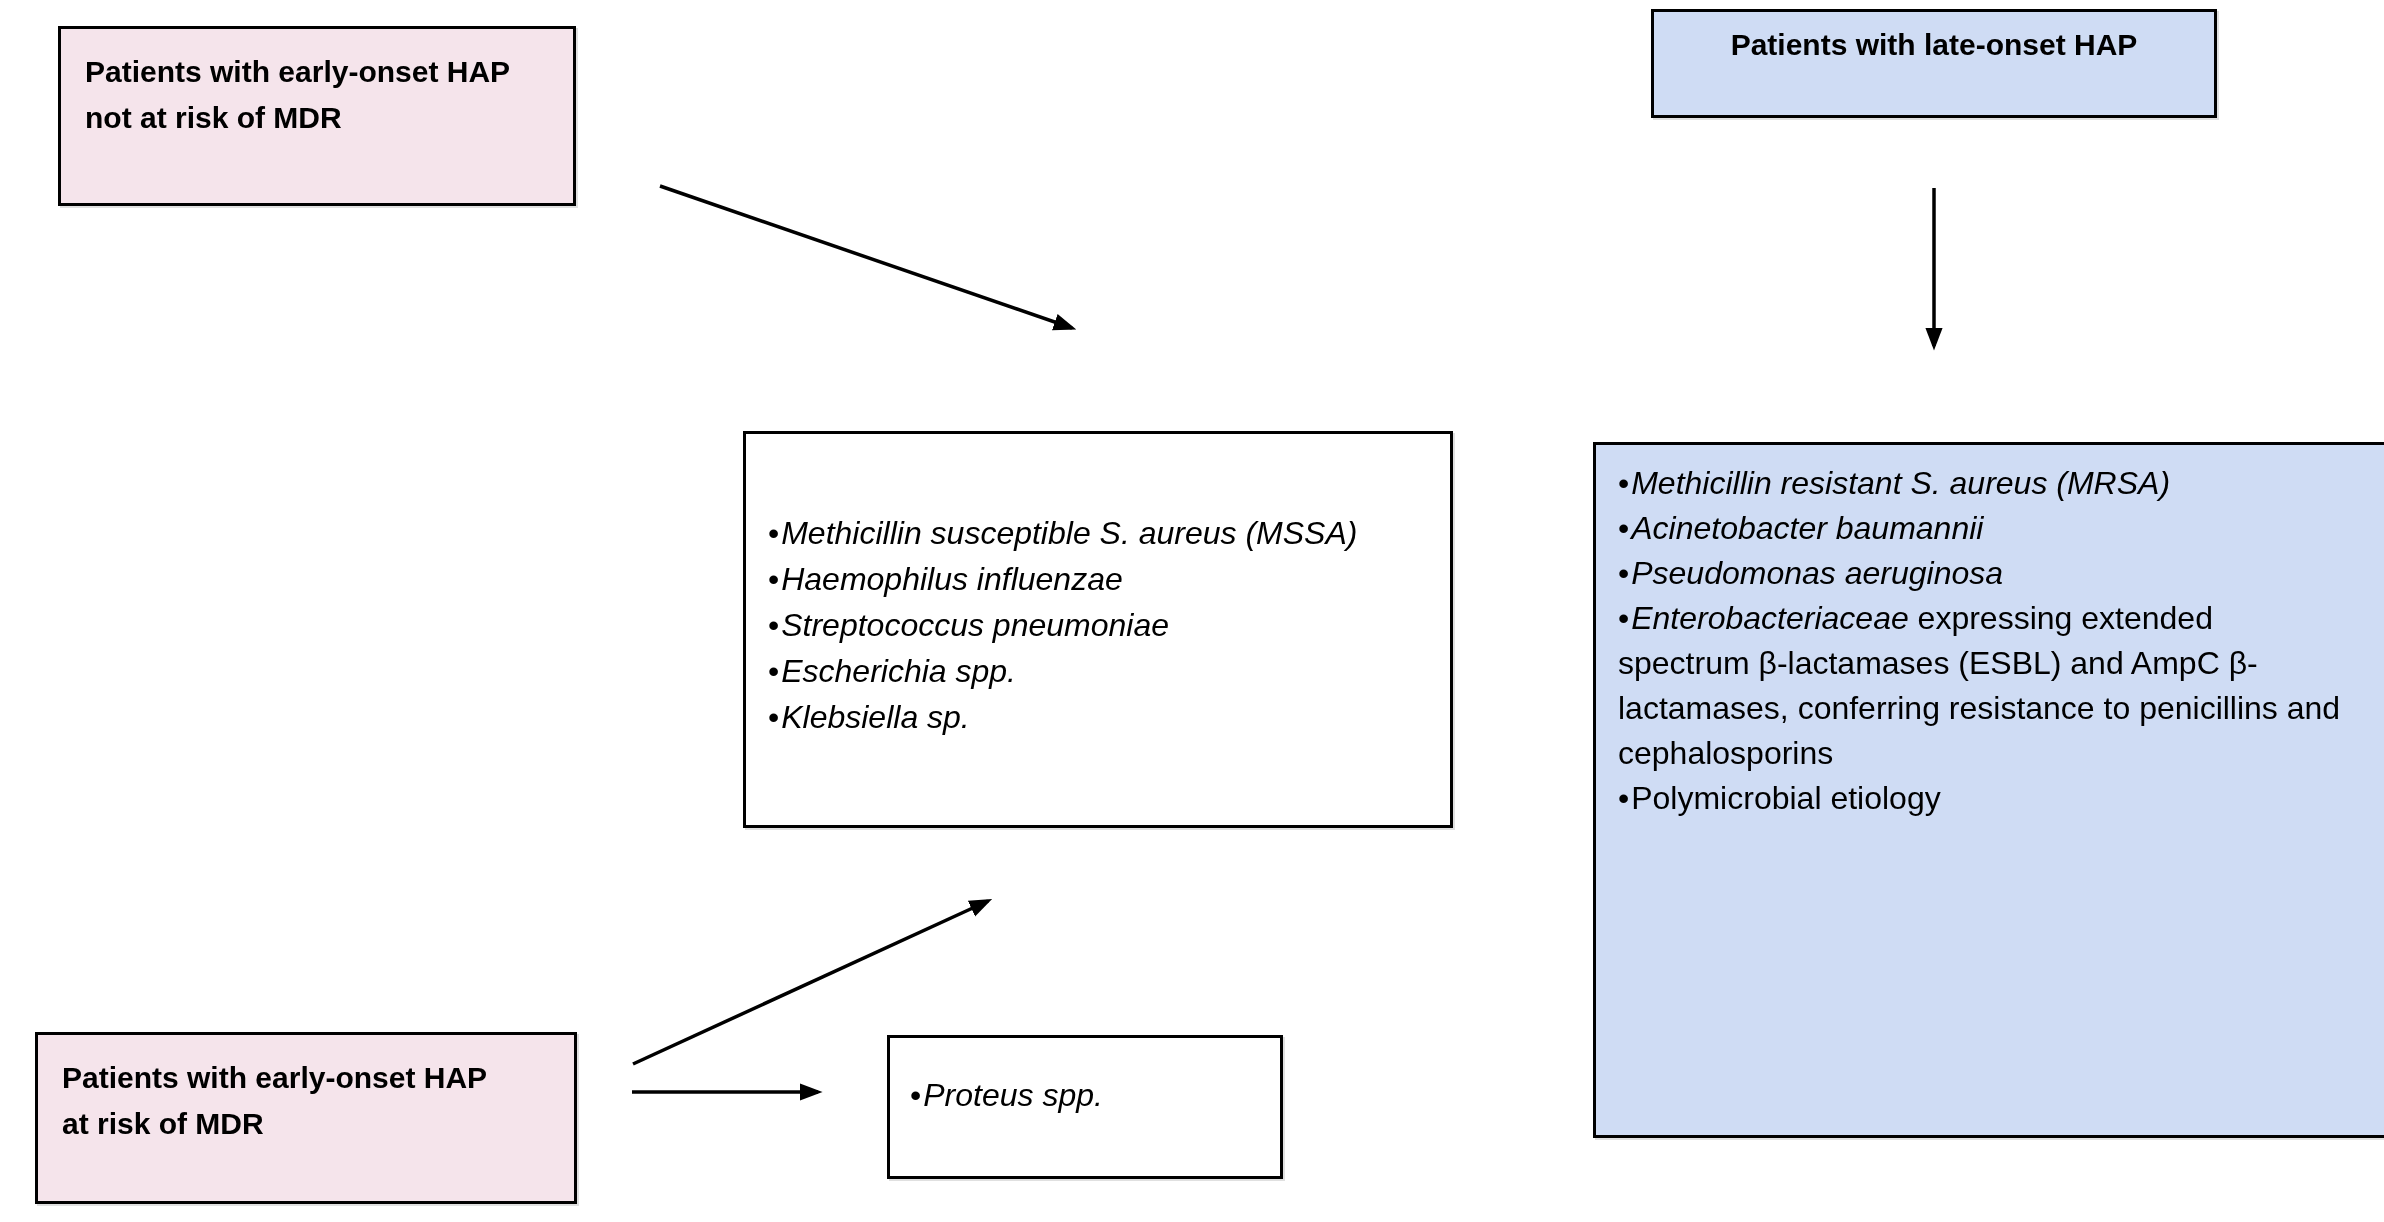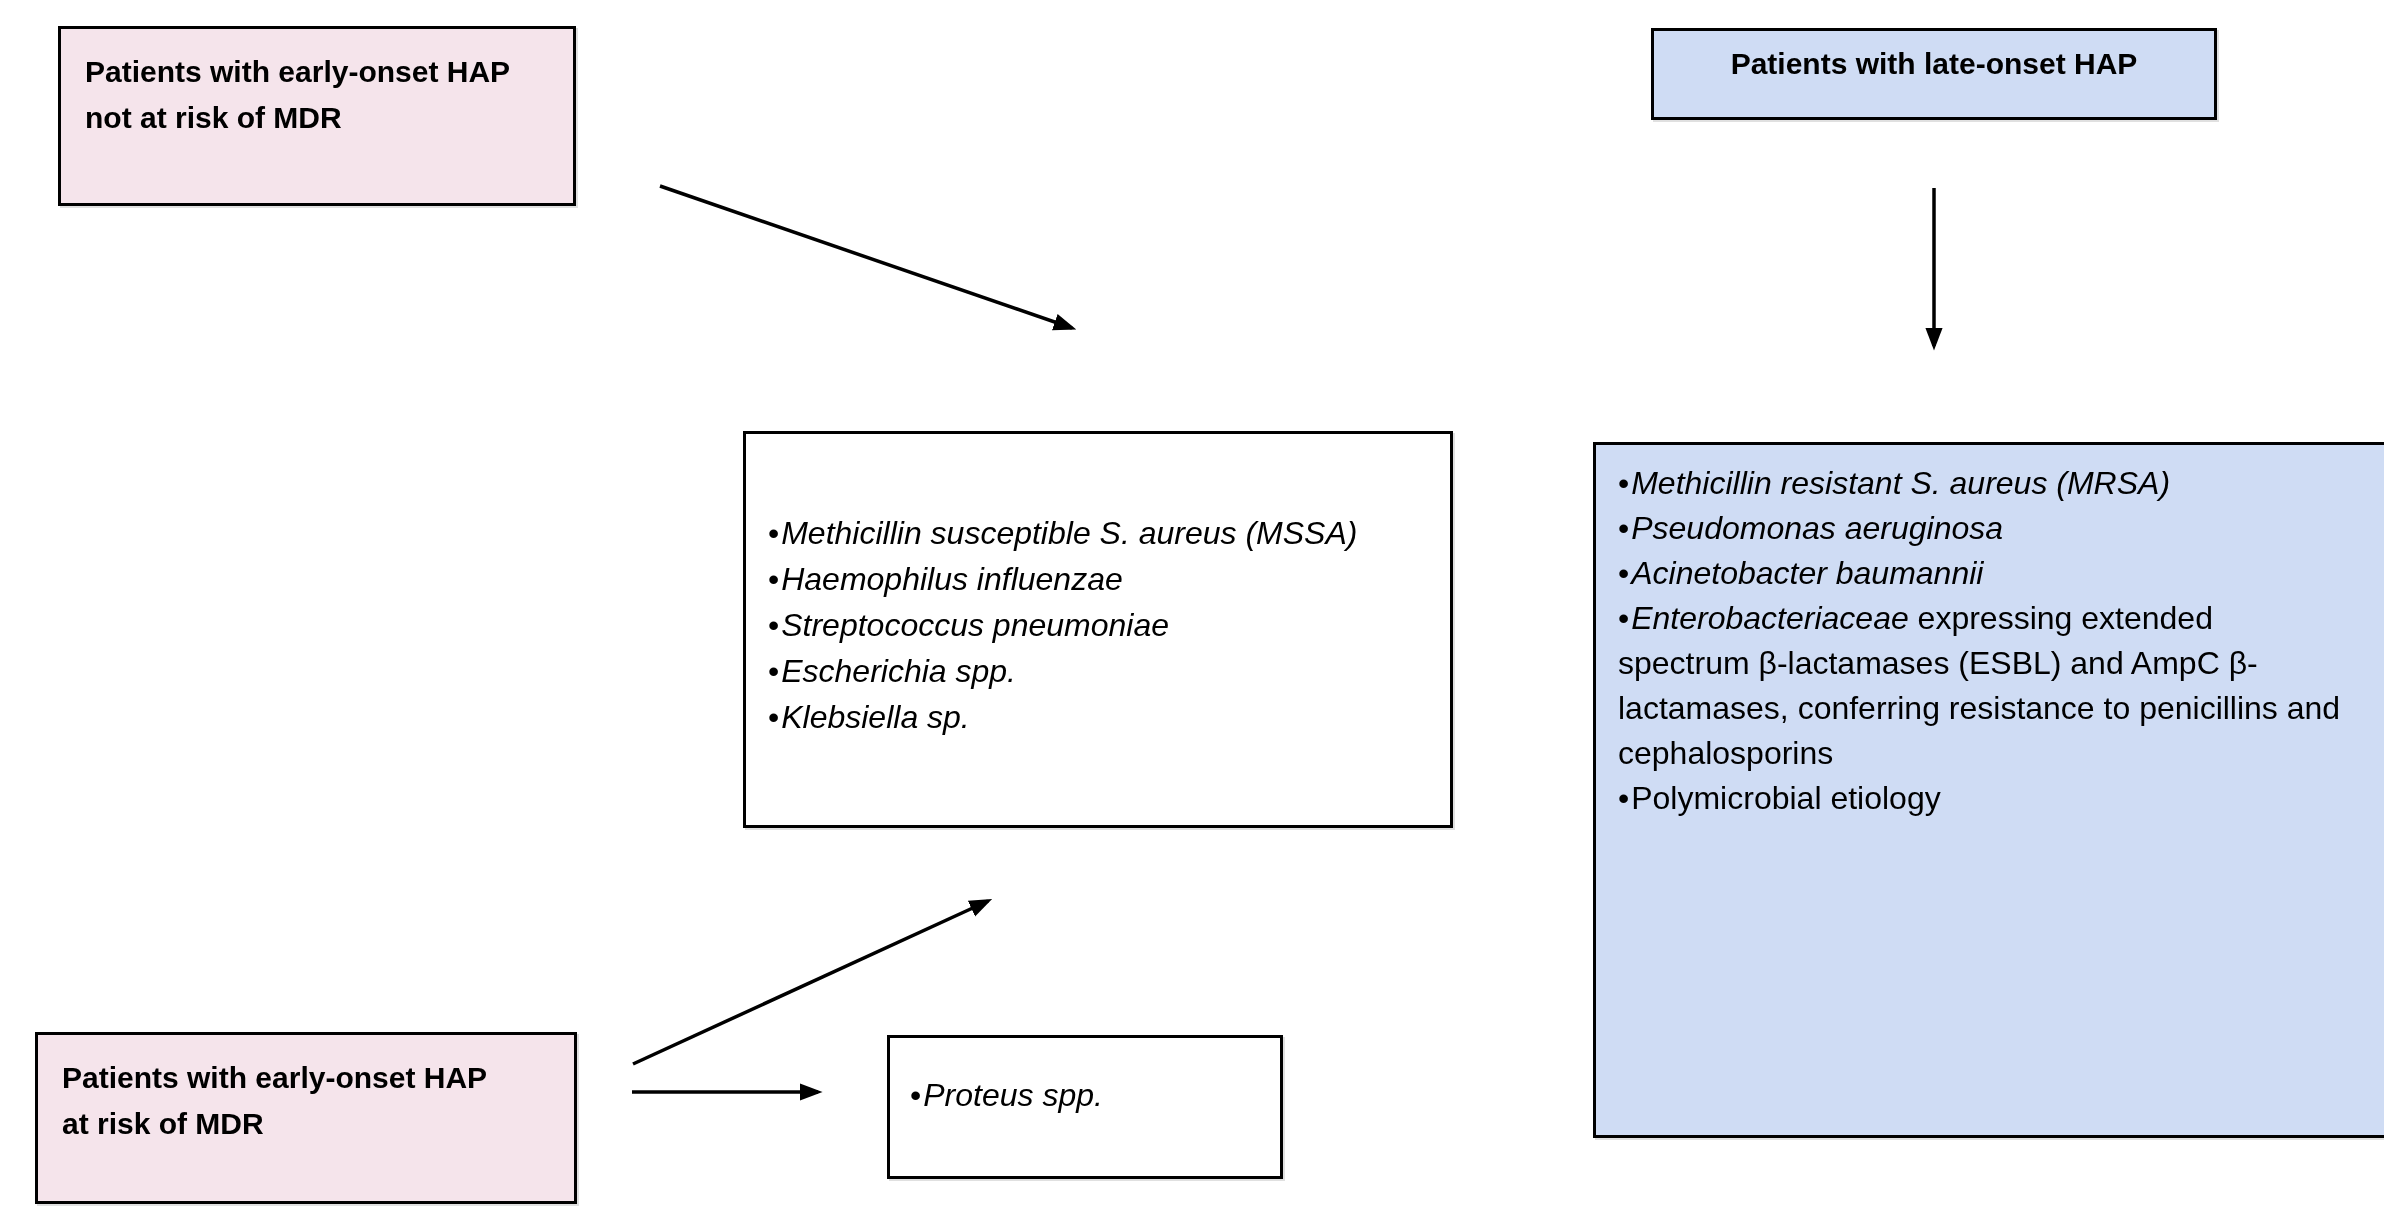--- a/index.html
+++ b/index.html
@@ -32,21 +32,21 @@
   .list{
     font-size:32px;
     line-height:46px;
     font-style:normal;
   }
   .list .li{display:block;}
   .list i{font-style:italic;}
   .list .bullet{padding-right:2px;}
   
   #box-early-no-mdr {left:38px;  top:26px;   width:518px; height:180px;}
-  #box-late-onset   {left:1631px;top:28px;   width:566px; height:92px;}
+  #box-late-onset   {left:1631px;top:9px;   width:566px; height:109px;}
   #box-common       {left:723px; top:431px;  width:710px; height:397px; padding:76px 22px 0 22px; line-height:46px;}
   #box-mdr          {left:1573px;top:442px;  width:794px; height:696px; padding:16px 36px 0 22px; line-height:45px;}
   #box-early-mdr    {left:15px;  top:1032px; width:542px; height:172px;}
   #box-extra        {left:867px; top:1035px; width:396px; height:144px; padding:34px 20px 0 20px; line-height:46px;}
   #arrow-layer{position:absolute;left:0;top:0;width:2384px;height:1222px;pointer-events:none;}
   #arrow-layer line{stroke:var(--arrow,#000);stroke-width:3.5;}
 </style>
 </head>
 <body>
 
@@ -64,22 +64,22 @@
   <div class="node fill-white list" id="box-common">
       <div class="li"><span class="bullet">•</span><i>Methicillin susceptible S. aureus (MSSA)</i></div>
       <div class="li"><span class="bullet">•</span><i>Haemophilus influenzae</i></div>
       <div class="li"><span class="bullet">•</span><i>Streptococcus pneumoniae</i></div>
       <div class="li"><span class="bullet">•</span><i>Escherichia spp.</i></div>
       <div class="li"><span class="bullet">•</span><i>Klebsiella sp.</i></div>
     </div>
 
   <div class="node fill-blue list" id="box-mdr">
       <div class="li"><span class="bullet">•</span><i>Methicillin resistant S. aureus (MRSA)</i></div>
+      <div class="li"><span class="bullet">•</span><i>Acinetobacter baumannii</i></div>
       <div class="li"><span class="bullet">•</span><i>Pseudomonas aeruginosa</i></div>
-      <div class="li"><span class="bullet">•</span><i>Acinetobacter baumannii</i></div>
       <div class="li"><span class="bullet">•</span><i>Enterobacteriaceae</i><span> expressing extended spectrum β-lactamases (ESBL) and AmpC β-lactamases, conferring resistance to penicillins and cephalosporins</span></div>
       <div class="li"><span class="bullet">•</span><span>Polymicrobial etiology</span></div>
     </div>
 
   <div class="node fill-pink hdr" id="box-early-mdr">
     <span class="ln">Patients with early-onset HAP</span>
     <span class="ln">at risk of MDR</span>
   </div>
 
   <div class="node fill-white list" id="box-extra">

